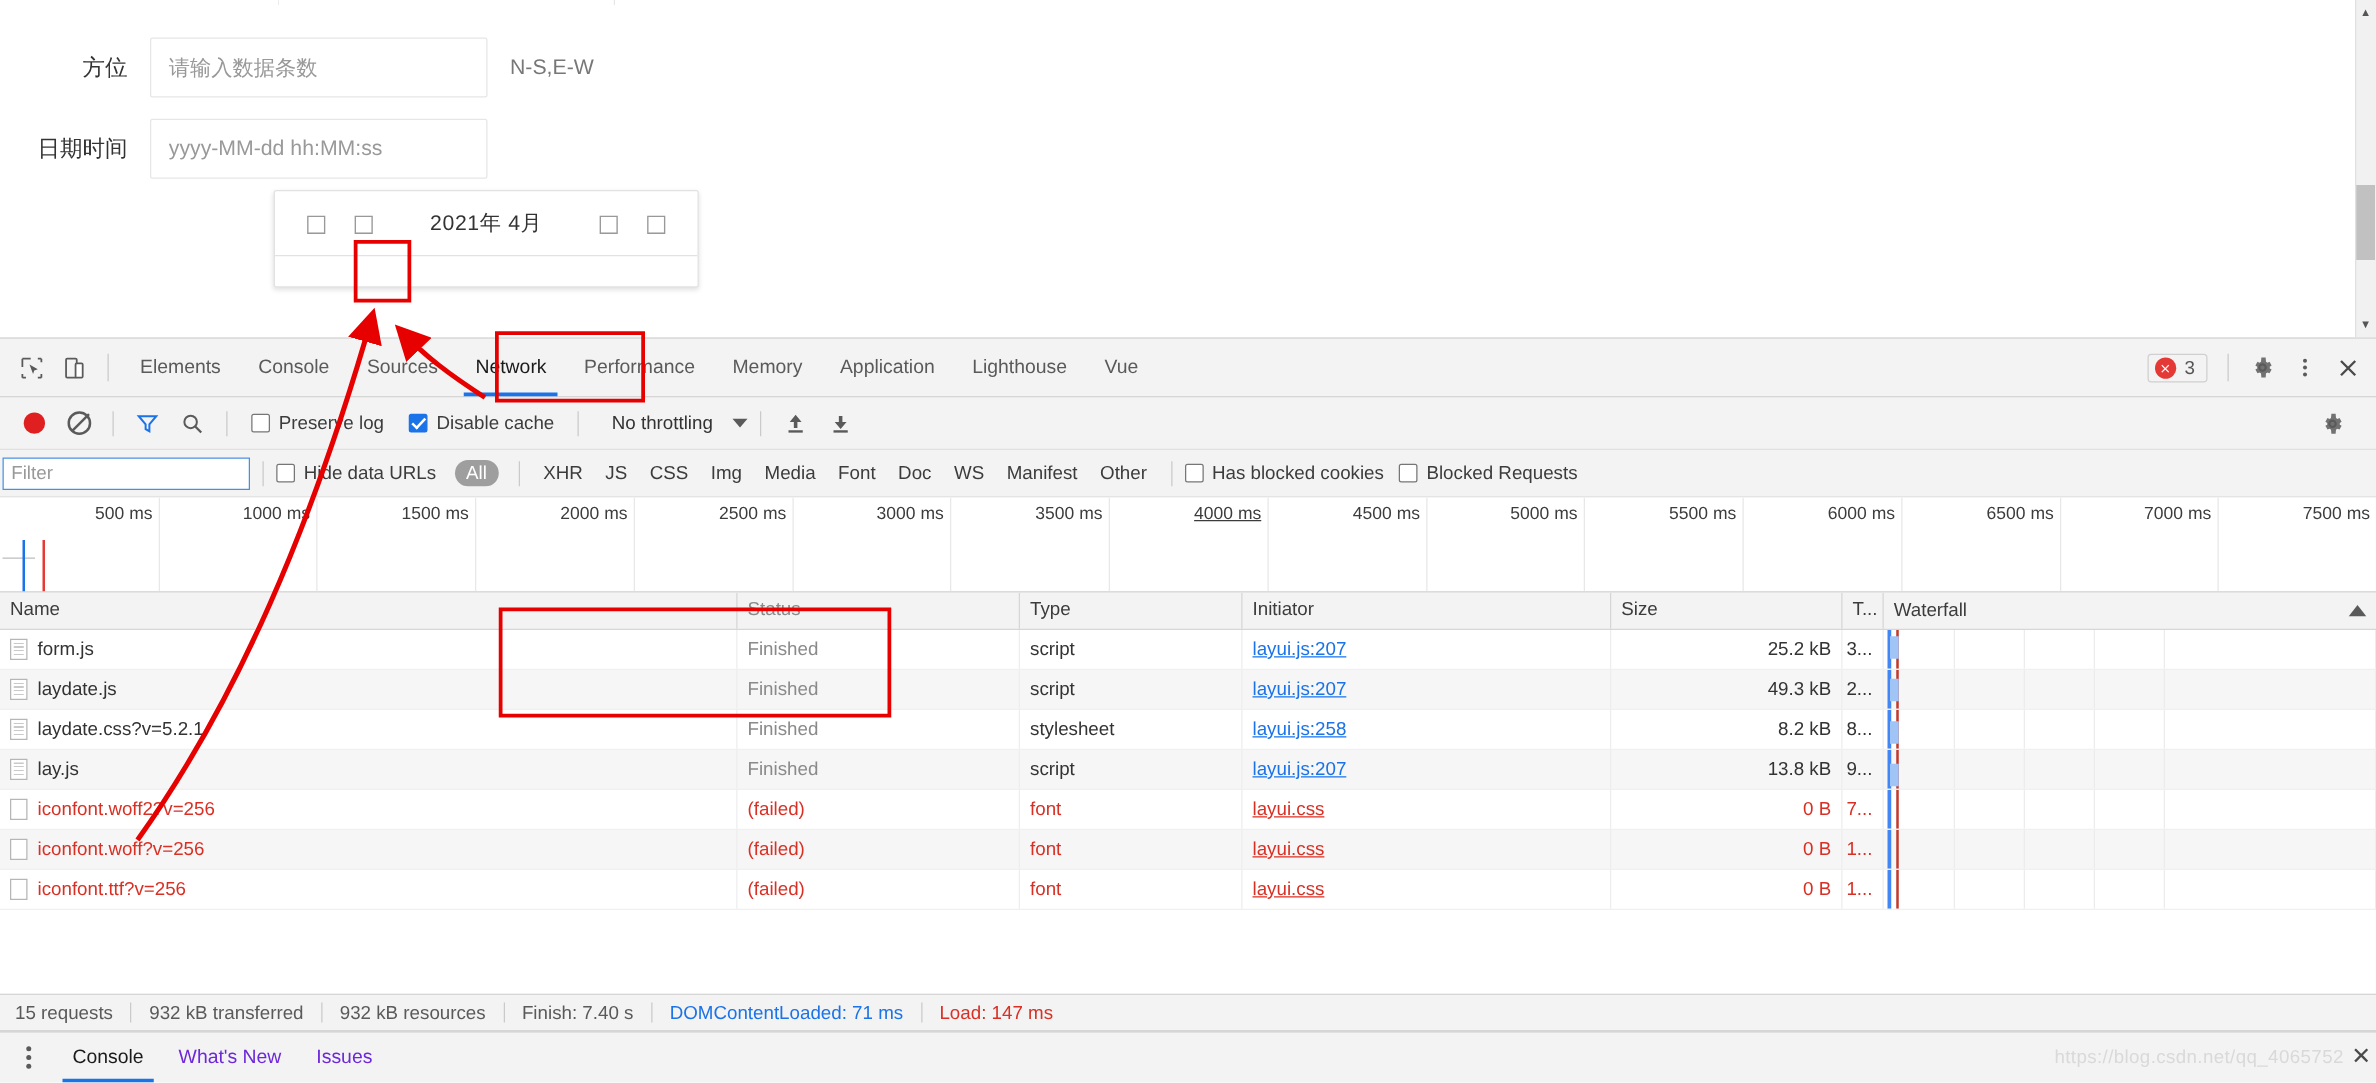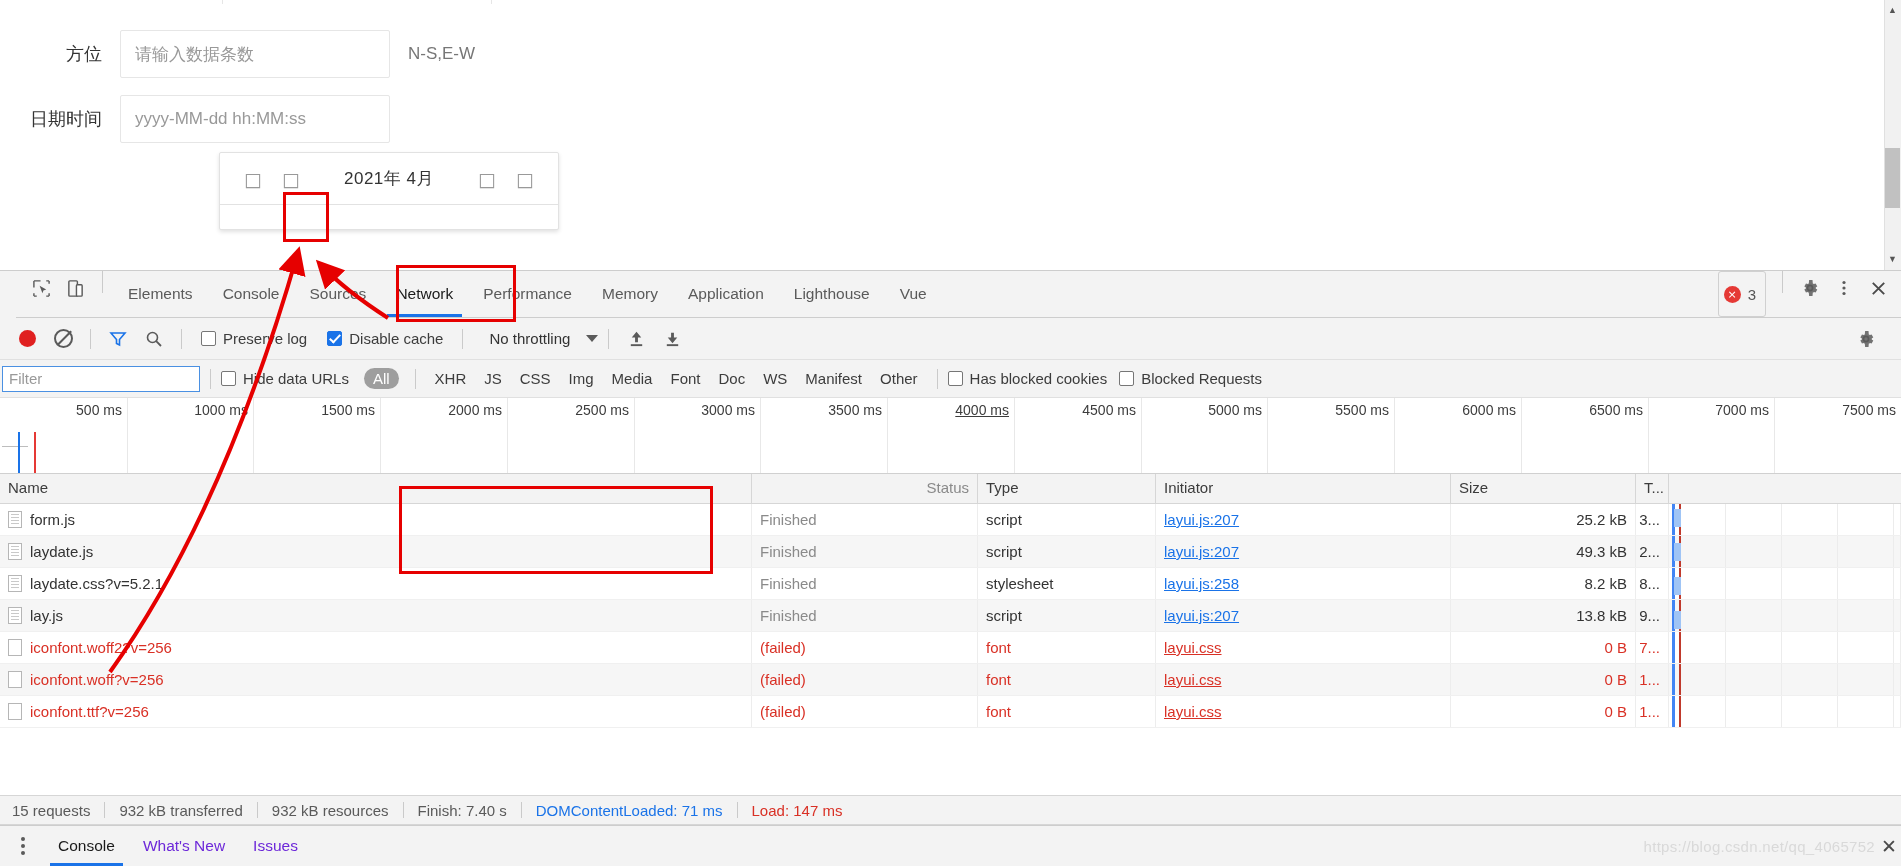--- a/index.html
+++ b/index.html
@@ -71,23 +71,23 @@
   
   .devtools {
     position: absolute; left: 0; top: 270px; width: 1901px; height: 596px;
     background: #f3f3f3; border-top: 1px solid #cdcdcd;
     display: flex; flex-direction: column;
     font-size: 15px; color: #333;
   }
 
   
   .dt-tabbar {
-    height: 47px; display: flex; 
+    height: 47px; display: flex; align-items: center;
     background: #f3f3f3; border-bottom: 1px solid #cdcdcd;
-    padding-left: 8px; flex: none; margin-left: 16px;
+    padding-left: 8px; flex: none;
   }
   .dt-icon-btn {
     width: 34px; height: 34px; display: flex; align-items: center;
     justify-content: center; color: #5a5a5a;
   }
   .dt-sep { width: 1px; height: 22px; background: #cacaca; margin: 0 10px; }
   .dt-tab {
     padding: 0 15px; height: 46px; line-height: 46px; color: #5a5a5a;
     font-size: 15.5px; position: relative; white-space: nowrap;
   }
@@ -183,22 +183,22 @@
   }
   .rt-row {
     display: flex; height: 32px; font-size: 15px; align-items: stretch;
     border-bottom: 1px solid #f0f0f0;
   }
   .rt-row.odd { background: #f6f6f6; }
   .rt-row > div {
     border-right: 1px solid #ededed; padding: 6px 8px; overflow: hidden;
     white-space: nowrap; display: flex; align-items: center;
   }
-  .c-name { width: 752px; gap: 8px; }
-  .c-status { width: 226px; color: #8a8a8a; text-align: right; }
+  .c-name { width: 590px; gap: 8px; }
+  .c-status { width: 226px; color: #8a8a8a; }
   .c-type { width: 178px; }
   .c-init { width: 295px; }
   .c-size { width: 185px; justify-content: flex-end; }
   .c-time { width: 33px; justify-content: flex-end; }
   .c-wf { flex: 1; position: relative; padding: 0 !important; }
   .rt-row.failed .c-status,
   .rt-row.failed .c-type,
   .rt-row.failed .c-size,
   .rt-row.failed .c-time,
   .rt-row.failed .c-name { color: #d93025; }
@@ -483,20 +483,24 @@
       </div>
 
     <div class="req-table">
       <div class="rt-head">
         <div class="c-name">Name</div>
         <div class="c-status">Status</div>
         <div class="c-type">Type</div>
         <div class="c-init">Initiator</div>
         <div class="c-size" style="justify-content:flex-start;">Size</div>
         <div class="c-time" style="justify-content:flex-start;">T...</div>
+        <div class="c-wf" style="padding:5px 8px !important; border-right:none; display:flex; align-items:center;">
+          <span>Waterfall</span>
+          <span class="sort-caret"></span>
+        </div>
       </div>
       <div id="rows-host">
           <div class="rt-row">
             <div class="c-name">
               <span class="file-ico doc"></span>
               <span>form.js</span>
             </div>
             <div class="c-status">
               <span>Finished</span>
             </div>

